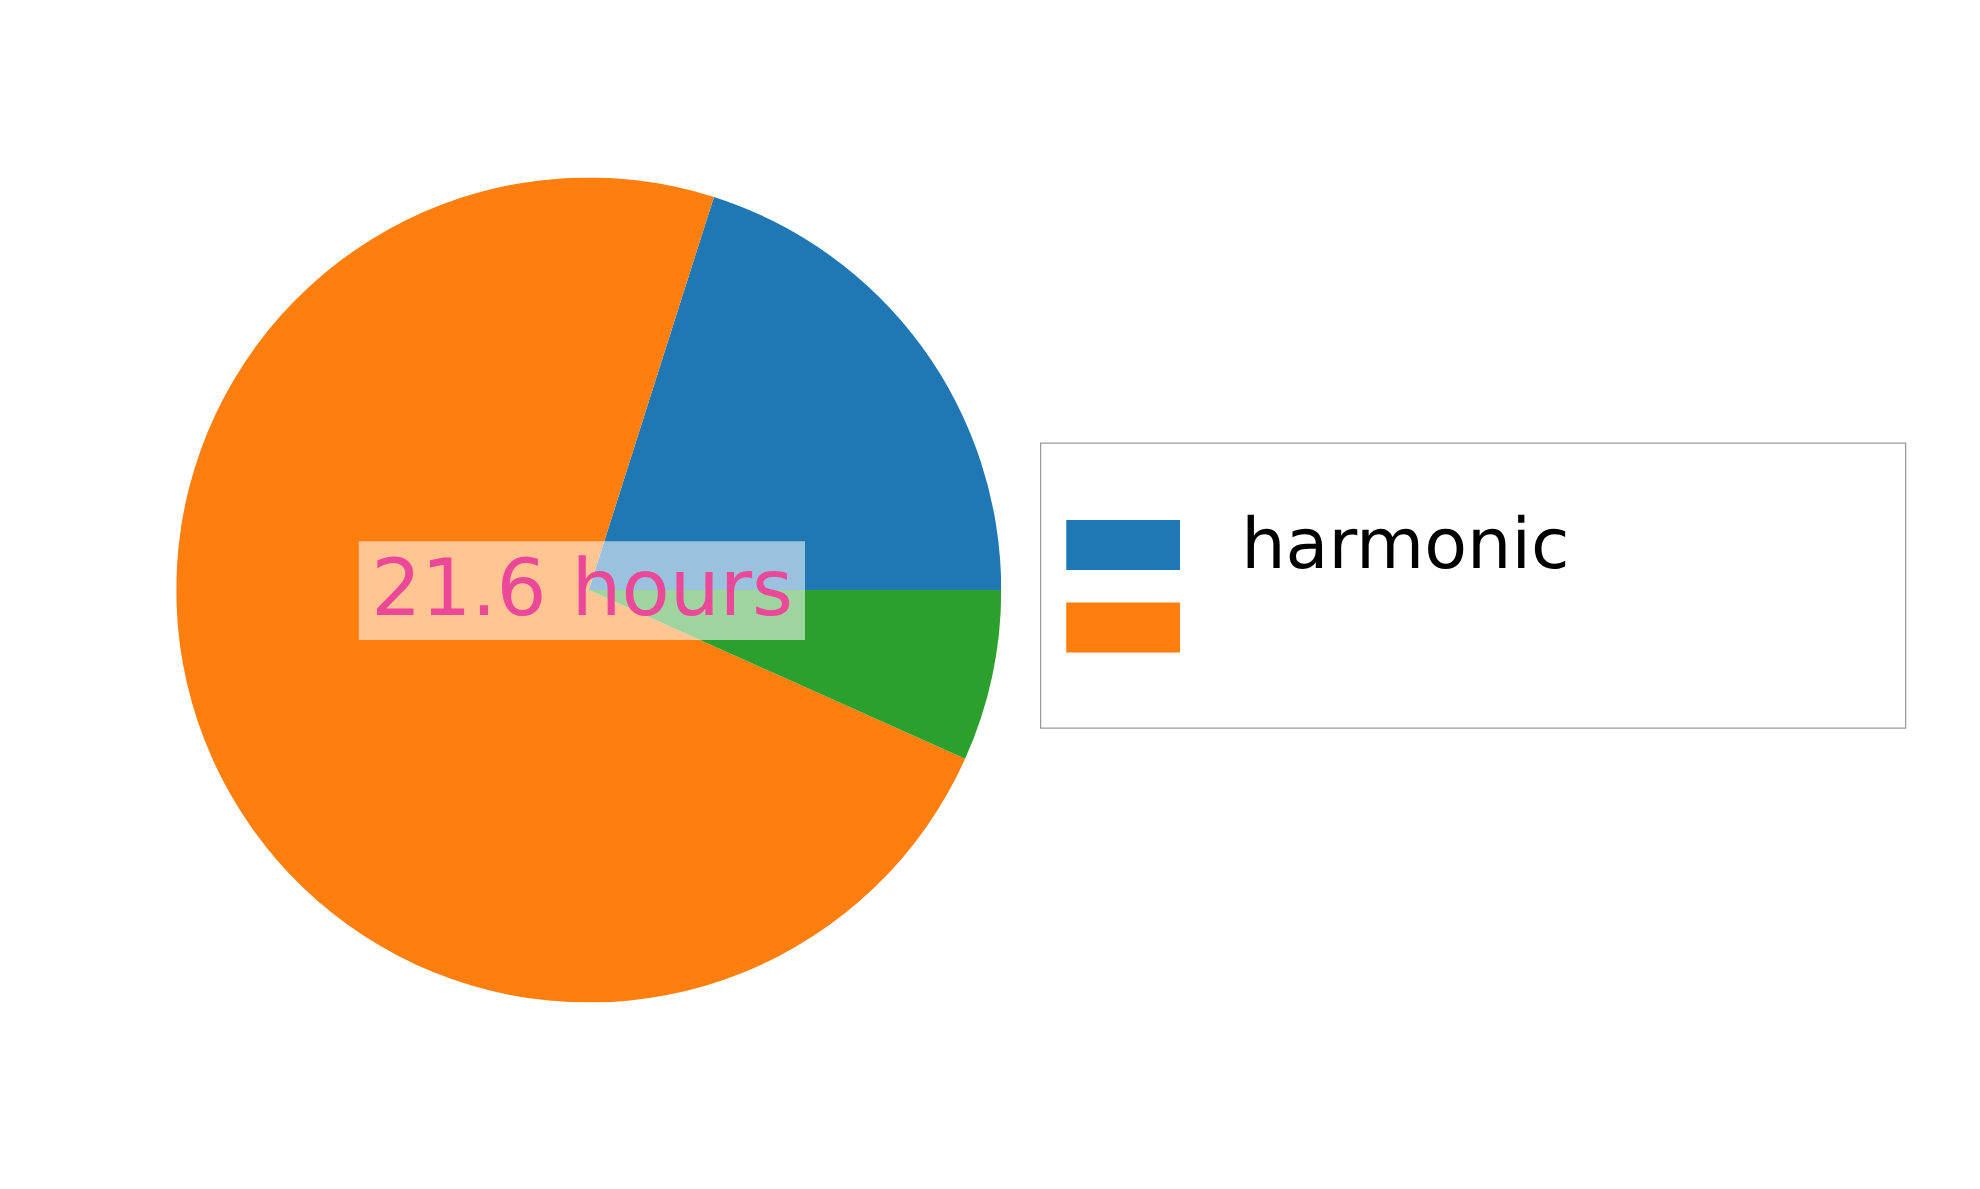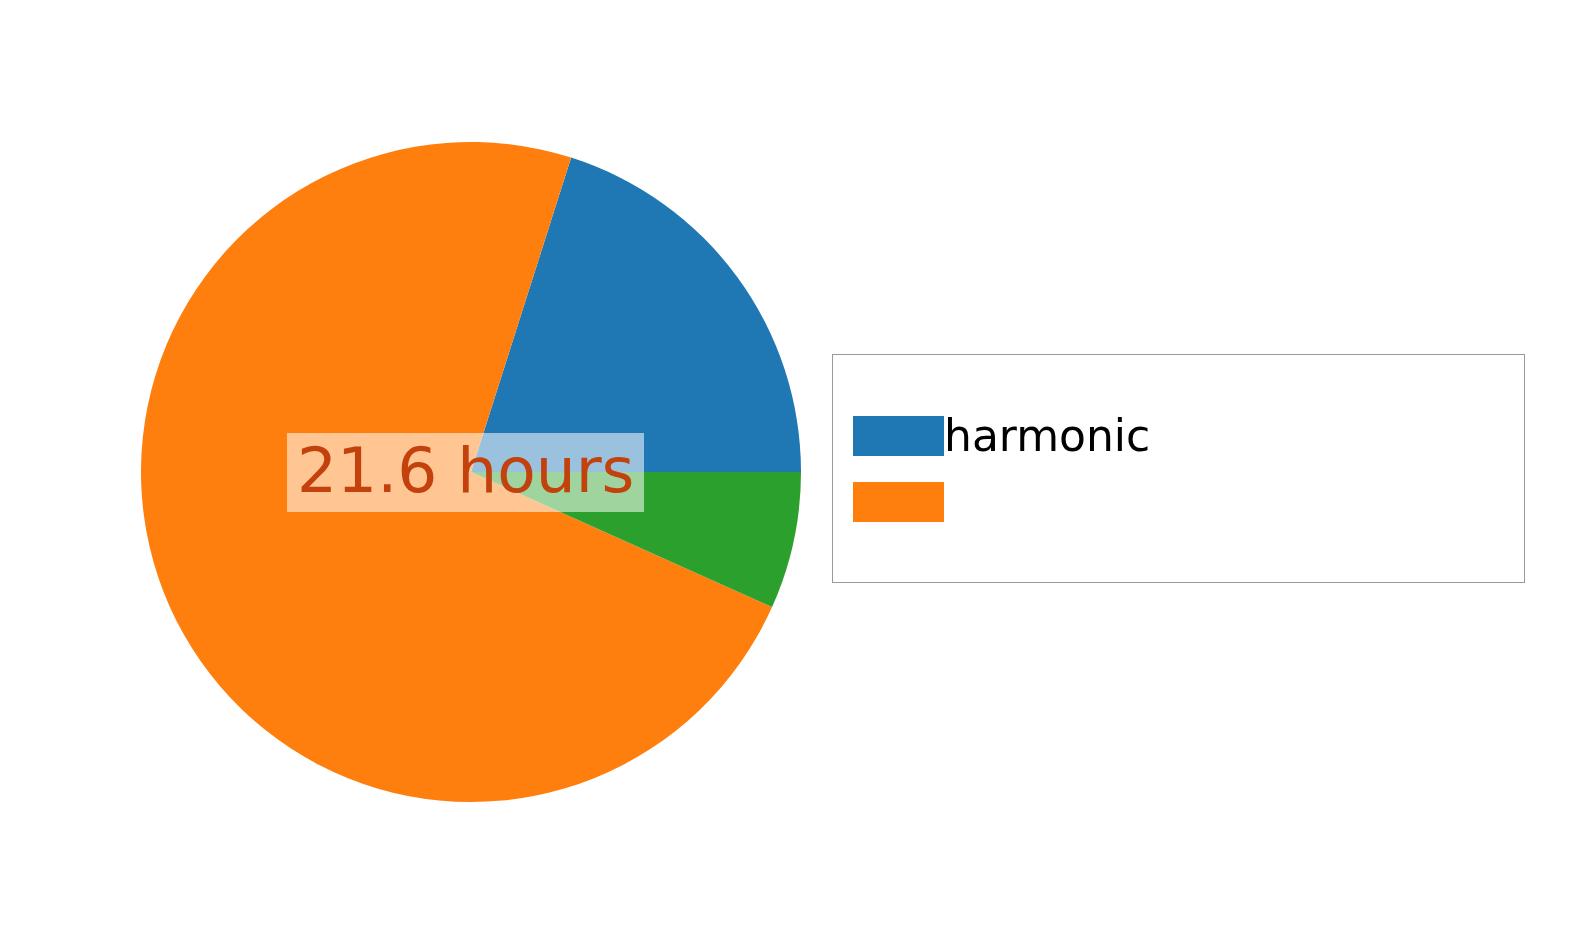--- a/index.html
+++ b/index.html
@@ -34,21 +34,21 @@
 
   
   #center-label {
     position: absolute;
     left: 287px;
     top: 433px;
     padding: 6px 10px 10px 10px;
     background: rgba(255, 255, 255, 0.55);
     font-size: 63px;
     line-height: 1.0;
-    color: #c2410c;
+    color: #ec4899;
     white-space: nowrap;
     font-family: "DejaVu Sans", sans-serif;
   }
 
   
   #legend {
     position: absolute;
     left: 832px;
     top: 354px;
     width: 693px;
@@ -65,21 +65,22 @@
     display: flex;
     align-items: center;
     height: 66px;
   }
   .legend-swatch {
     width: 91px;
     height: 40px;
     flex: 0 0 auto;
   }
   .legend-text {
-    font-size: 44px;
+    margin-left: 49px;
+    font-size: 56px;
     color: #000000;
     line-height: 1.0;
     white-space: nowrap;
     font-family: "DejaVu Sans", sans-serif;
   }
 </style>
 </head>
 <body>
 
 <div id="canvas">

